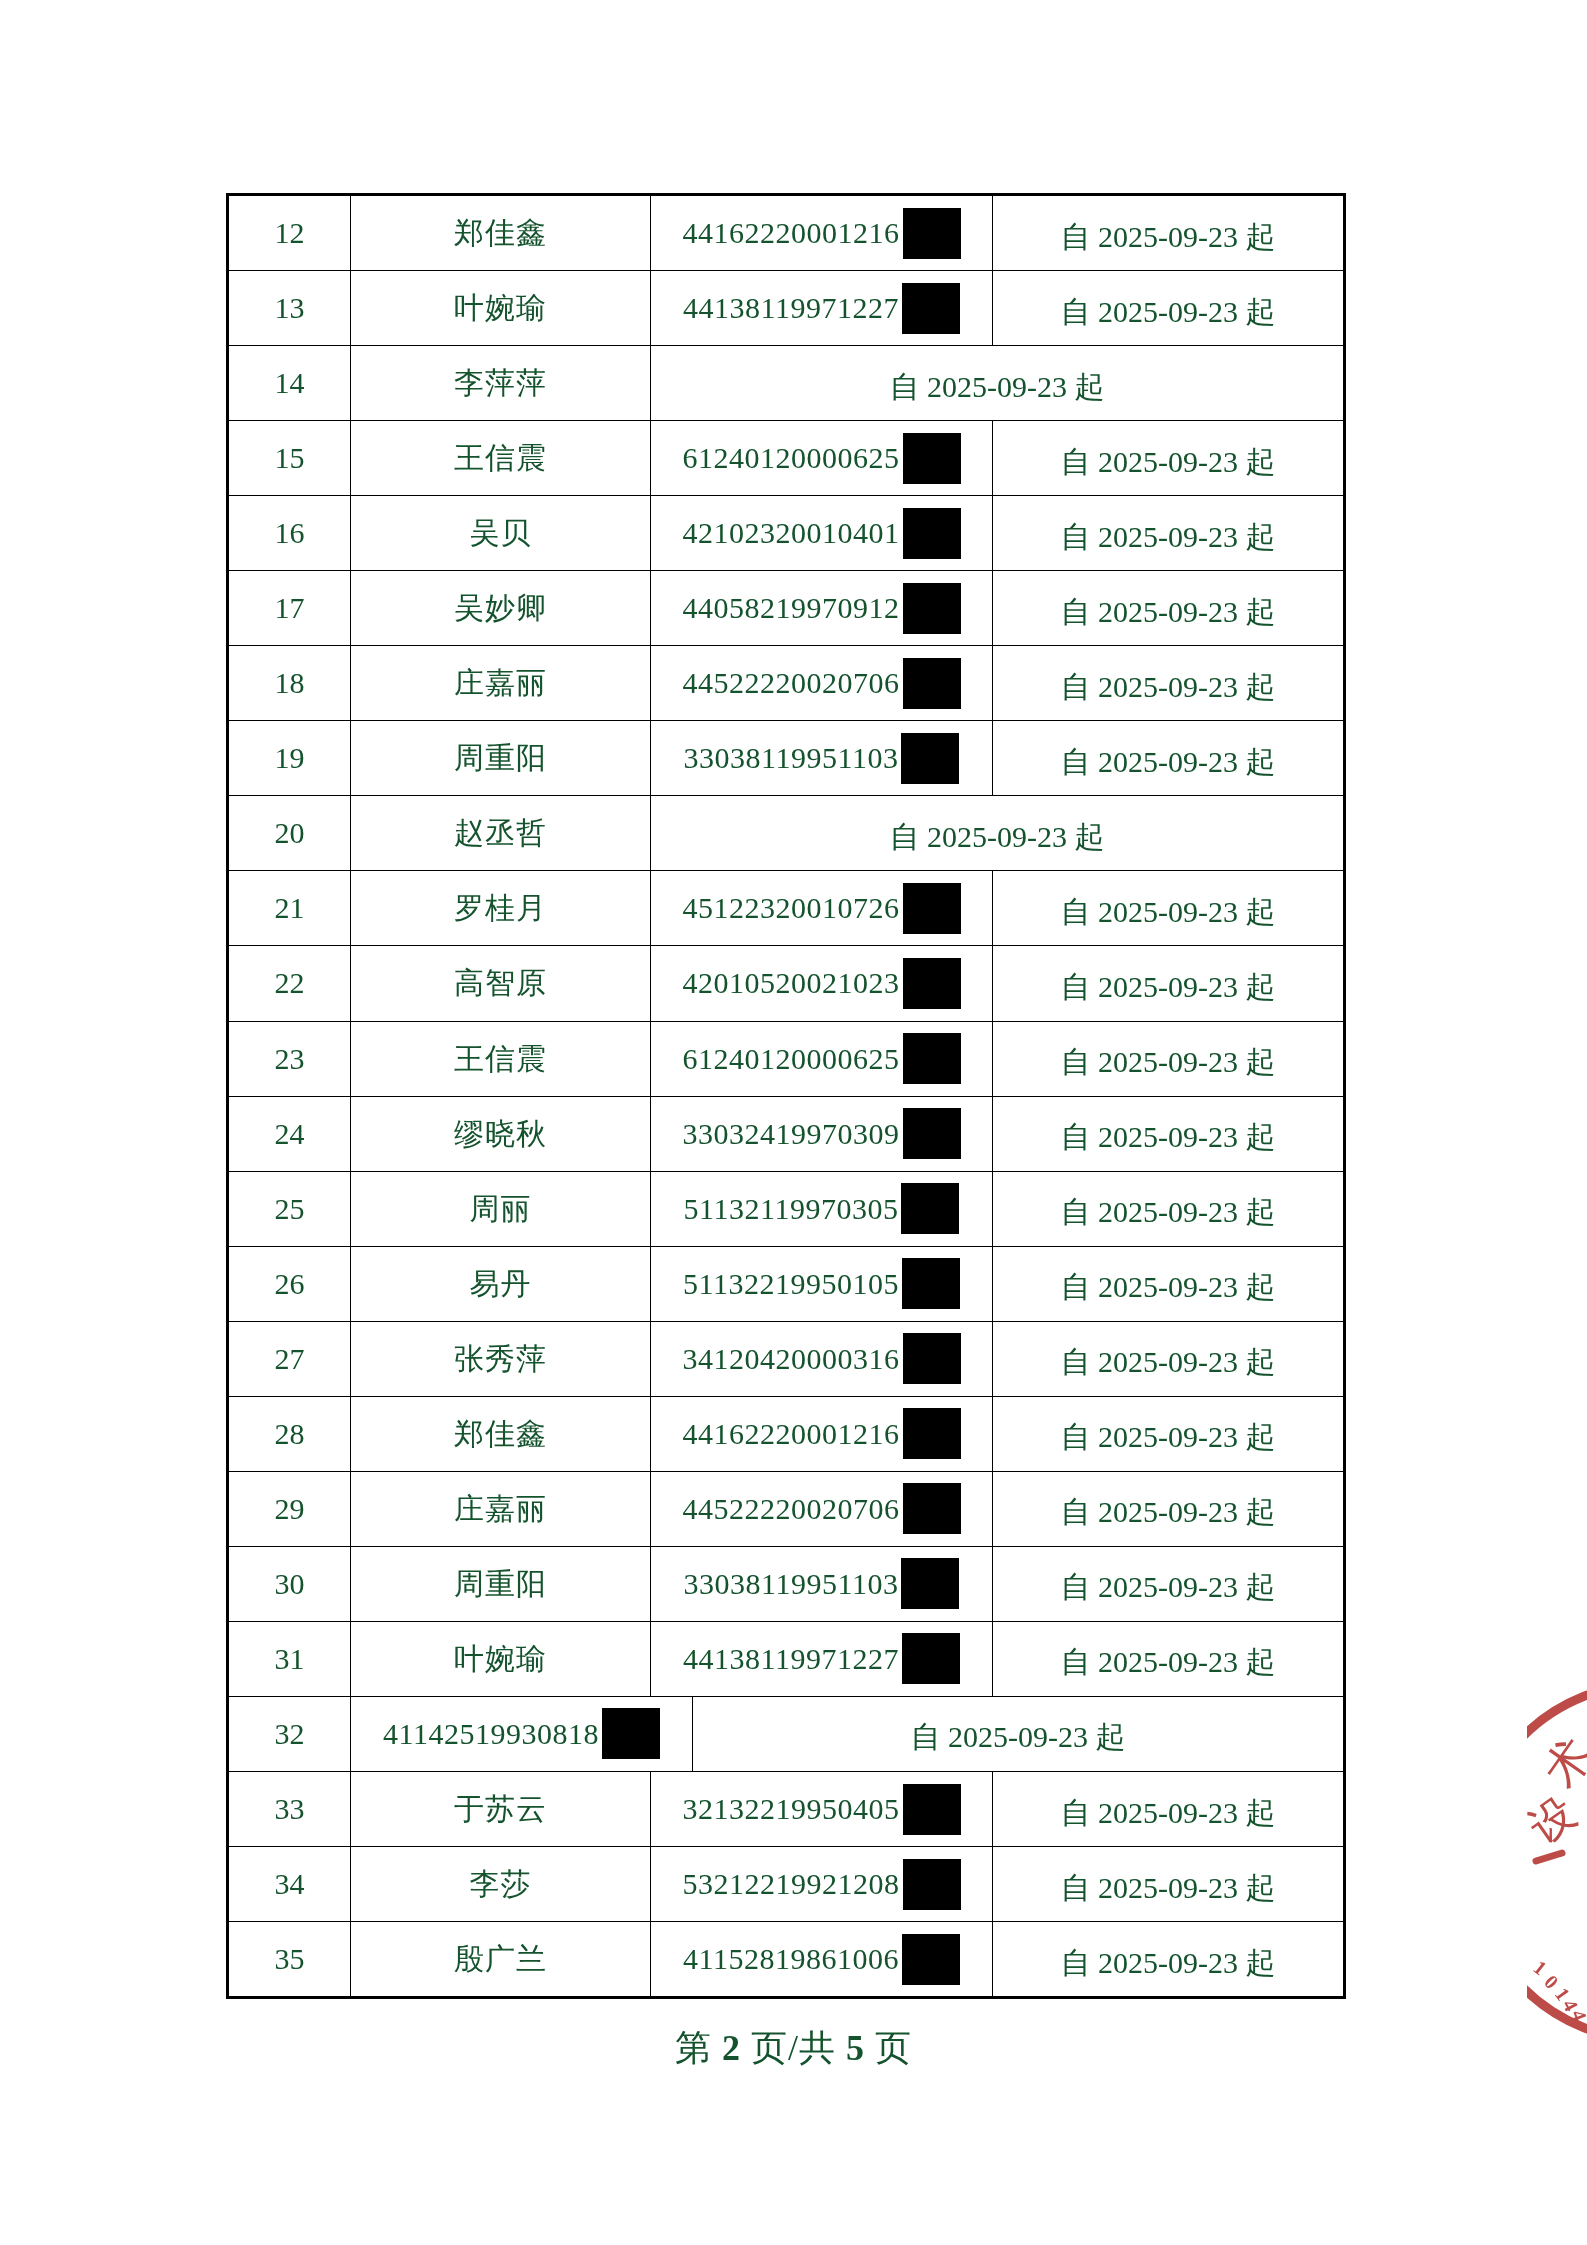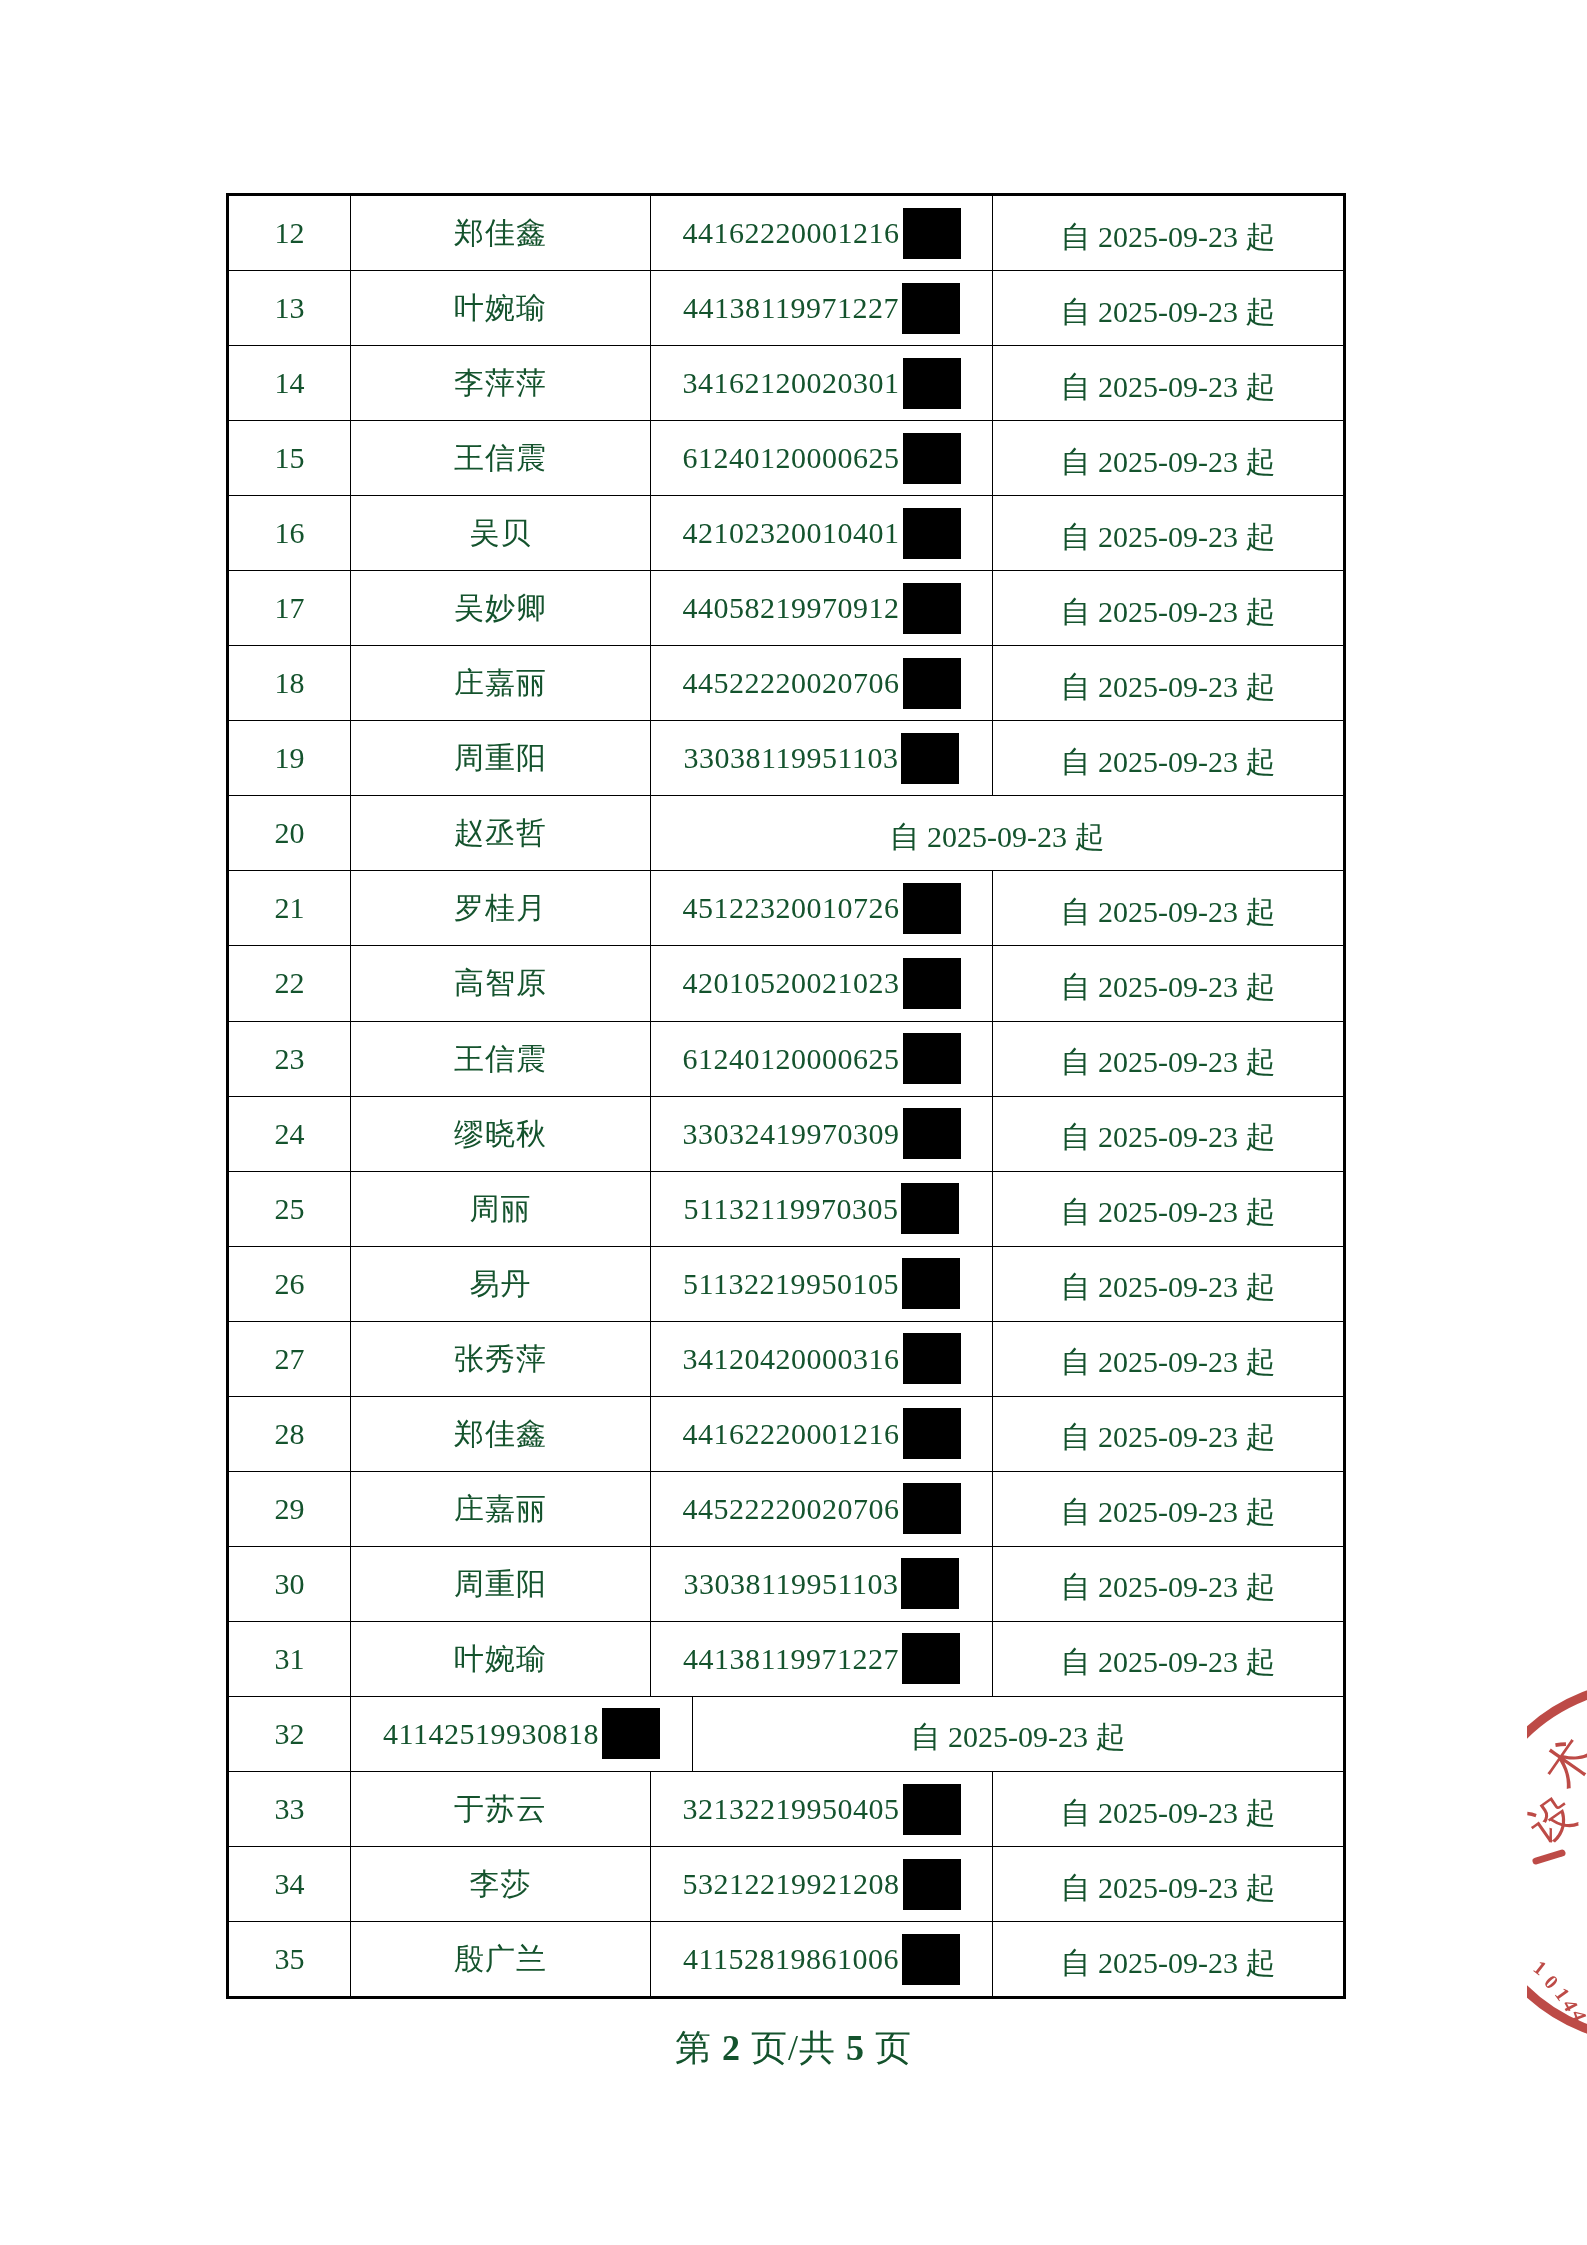--- a/index.html
+++ b/index.html
@@ -71,24 +71,20 @@
       <div class="cell c-id">
         <span class="id-text">44138119971227</span>
         <span class="redact"></span>
       </div>
       <div class="cell c-date">自 2025-09-23 起</div>
     </div>
 
     <div class="trow">
       <div class="cell c-seq">14</div>
       <div class="cell c-name">李萍萍</div>
-      <div class="cell c-id">
-        <span class="id-text">34162120020301</span>
-        <span class="redact"></span>
-      </div>
       <div class="cell c-date">自 2025-09-23 起</div>
     </div>
 
     <div class="trow">
       <div class="cell c-seq">15</div>
       <div class="cell c-name">王信震</div>
       <div class="cell c-id">
         <span class="id-text">61240120000625</span>
         <span class="redact"></span>
       </div>

